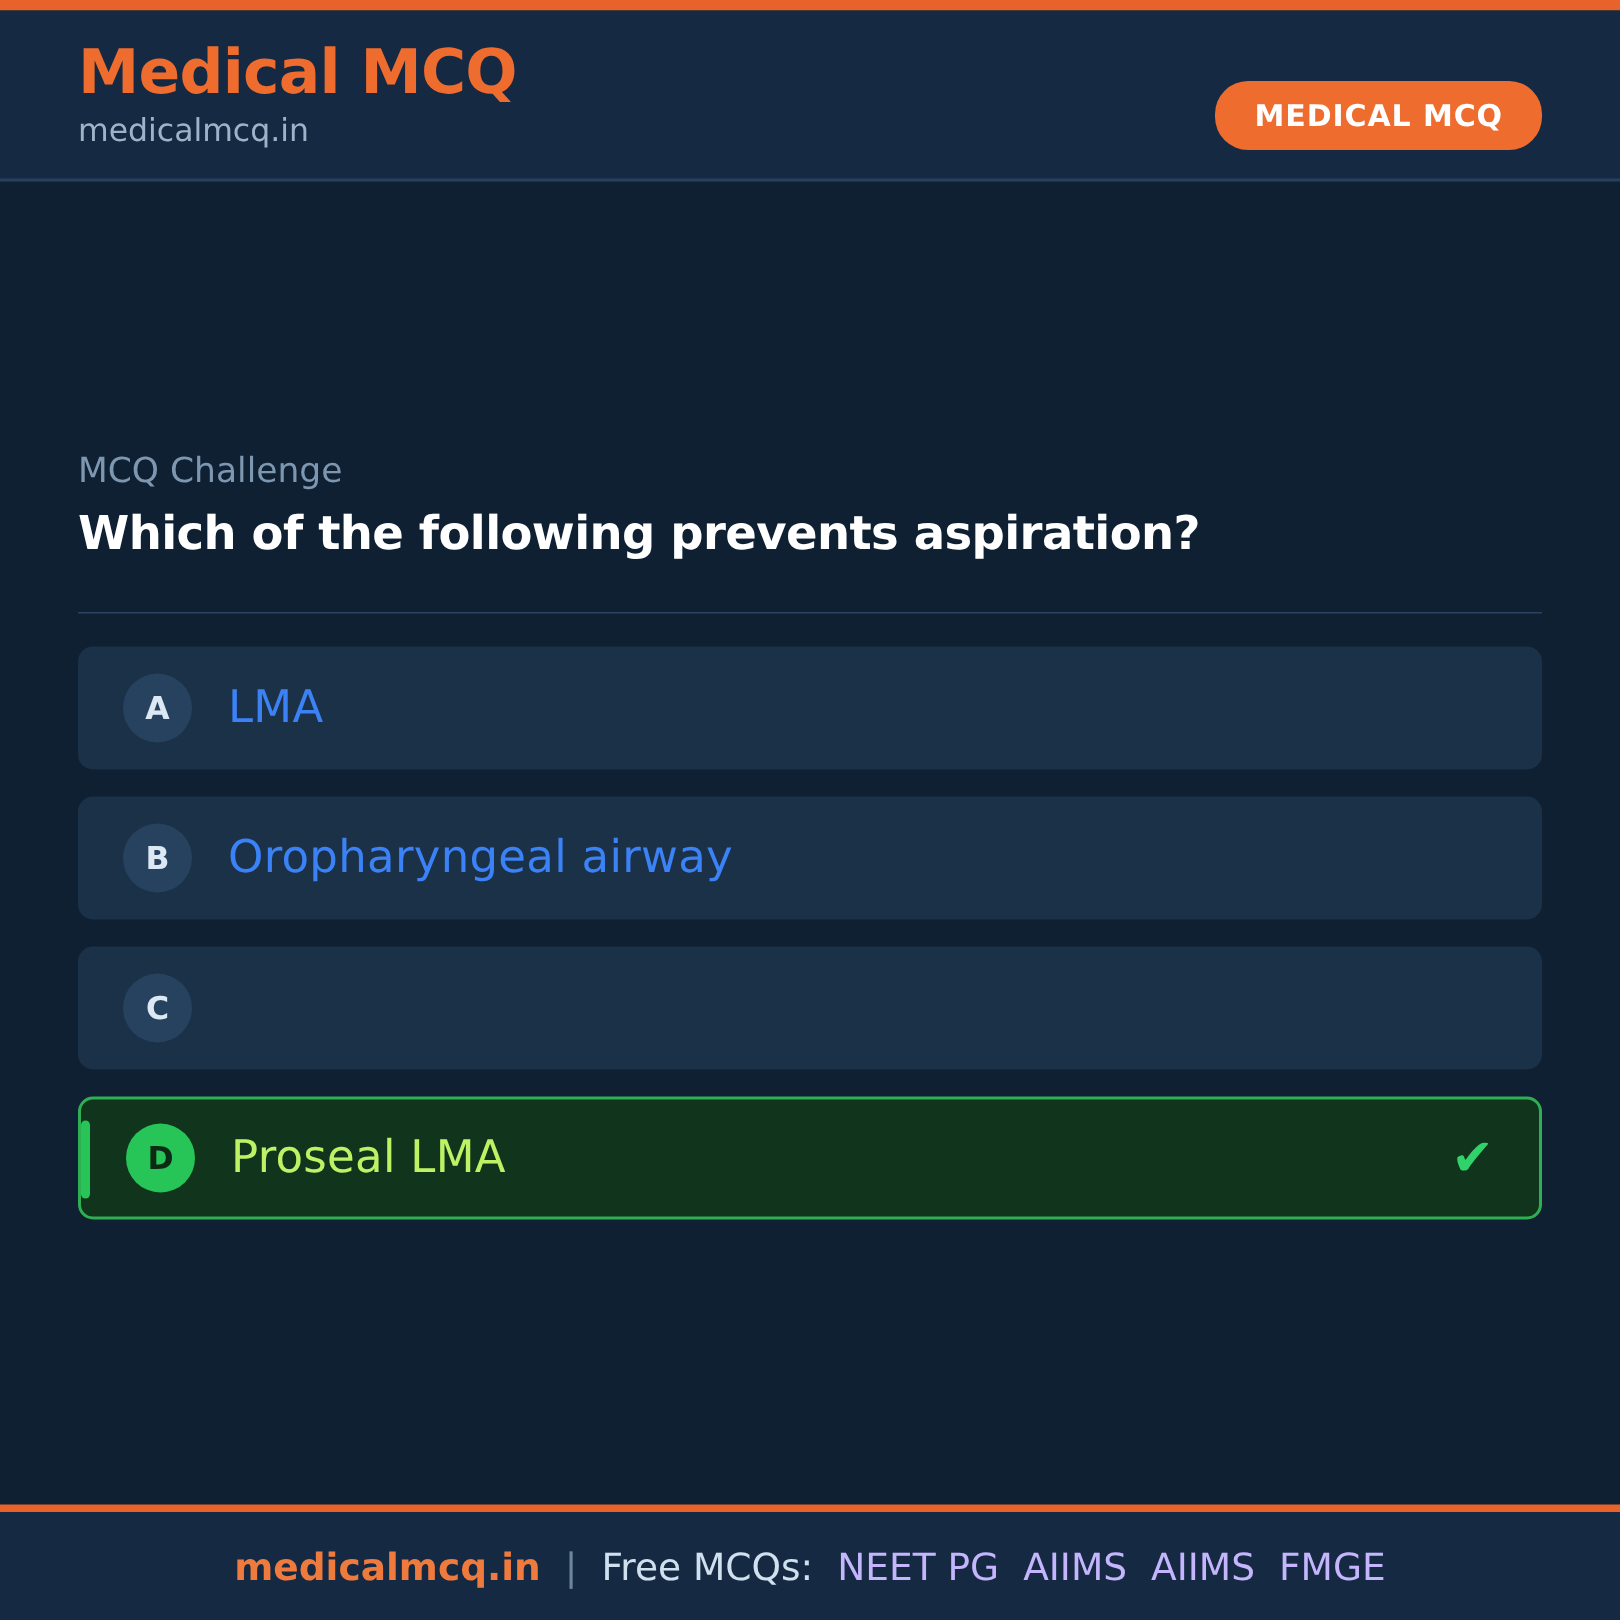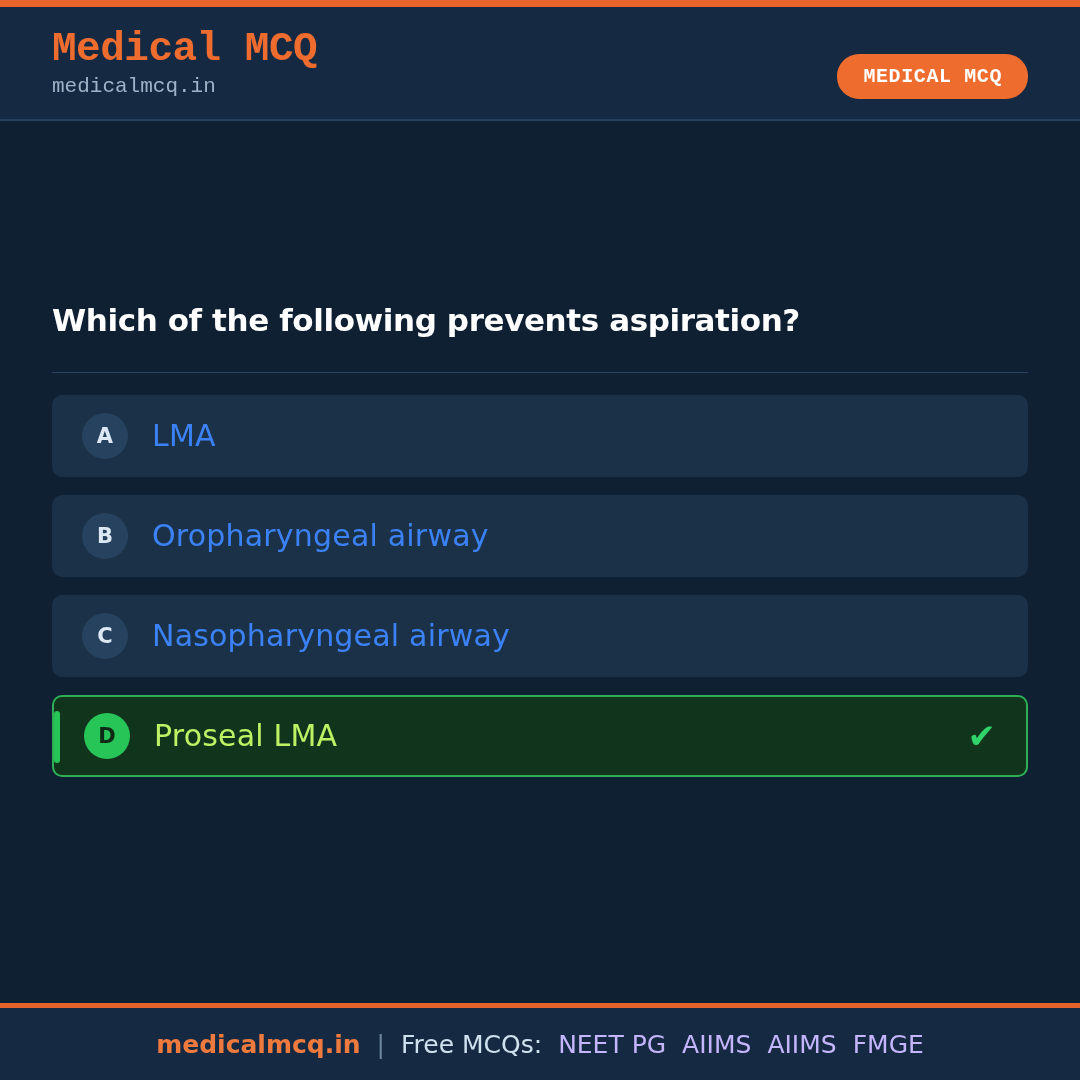--- a/index.html
+++ b/index.html
@@ -26,21 +26,20 @@
   .header {
     flex: 0 0 auto;
     height: 114px;
     background: #152a42;
     border-bottom: 2px solid #2a4straight;
     border-bottom: 2px solid #27405e;
     position: relative;
     display: flex;
     align-items: center;
     padding: 0 52px;
-    font-family: Liberation Mono, monospace;
   }
   .brand-block { display: flex; flex-direction: column; justify-content: center; }
   .brand-title {
     font-size: 41px;
     font-weight: bold;
     color: #ef6c2f;
     line-height: 1.05;
     letter-spacing: -0.5px;
   }
   .brand-sub {
@@ -174,39 +173,39 @@
   <div class="header">
     <div class="brand-block">
       <div class="brand-title">Medical MCQ</div>
       <div class="brand-sub">medicalmcq.in</div>
     </div>
     <div class="header-pill">MEDICAL MCQ</div>
   </div>
 
   <div class="main">
     <div class="q-wrap">
+      <div class="kicker">MCQ Challenge</div>
       <div class="question">Which of the following prevents aspiration?</div>
 
       <div class="divider"></div>
 
       <div class="options">
 
         <div class="option">
           <div class="badge">A</div>
           <div class="opt-text">LMA</div>
         </div>
 
         <div class="option">
           <div class="badge">B</div>
           <div class="opt-text">Oropharyngeal airway</div>
         </div>
 
         <div class="option">
           <div class="badge">C</div>
-          <div class="opt-text">Nasopharyngeal airway</div>
         </div>
 
         <div class="option correct">
           <div class="left-bar"></div>
           <div class="badge">D</div>
           <div class="opt-text">Proseal LMA</div>
           <div class="check">✔</div>
         </div>
 
       </div>

